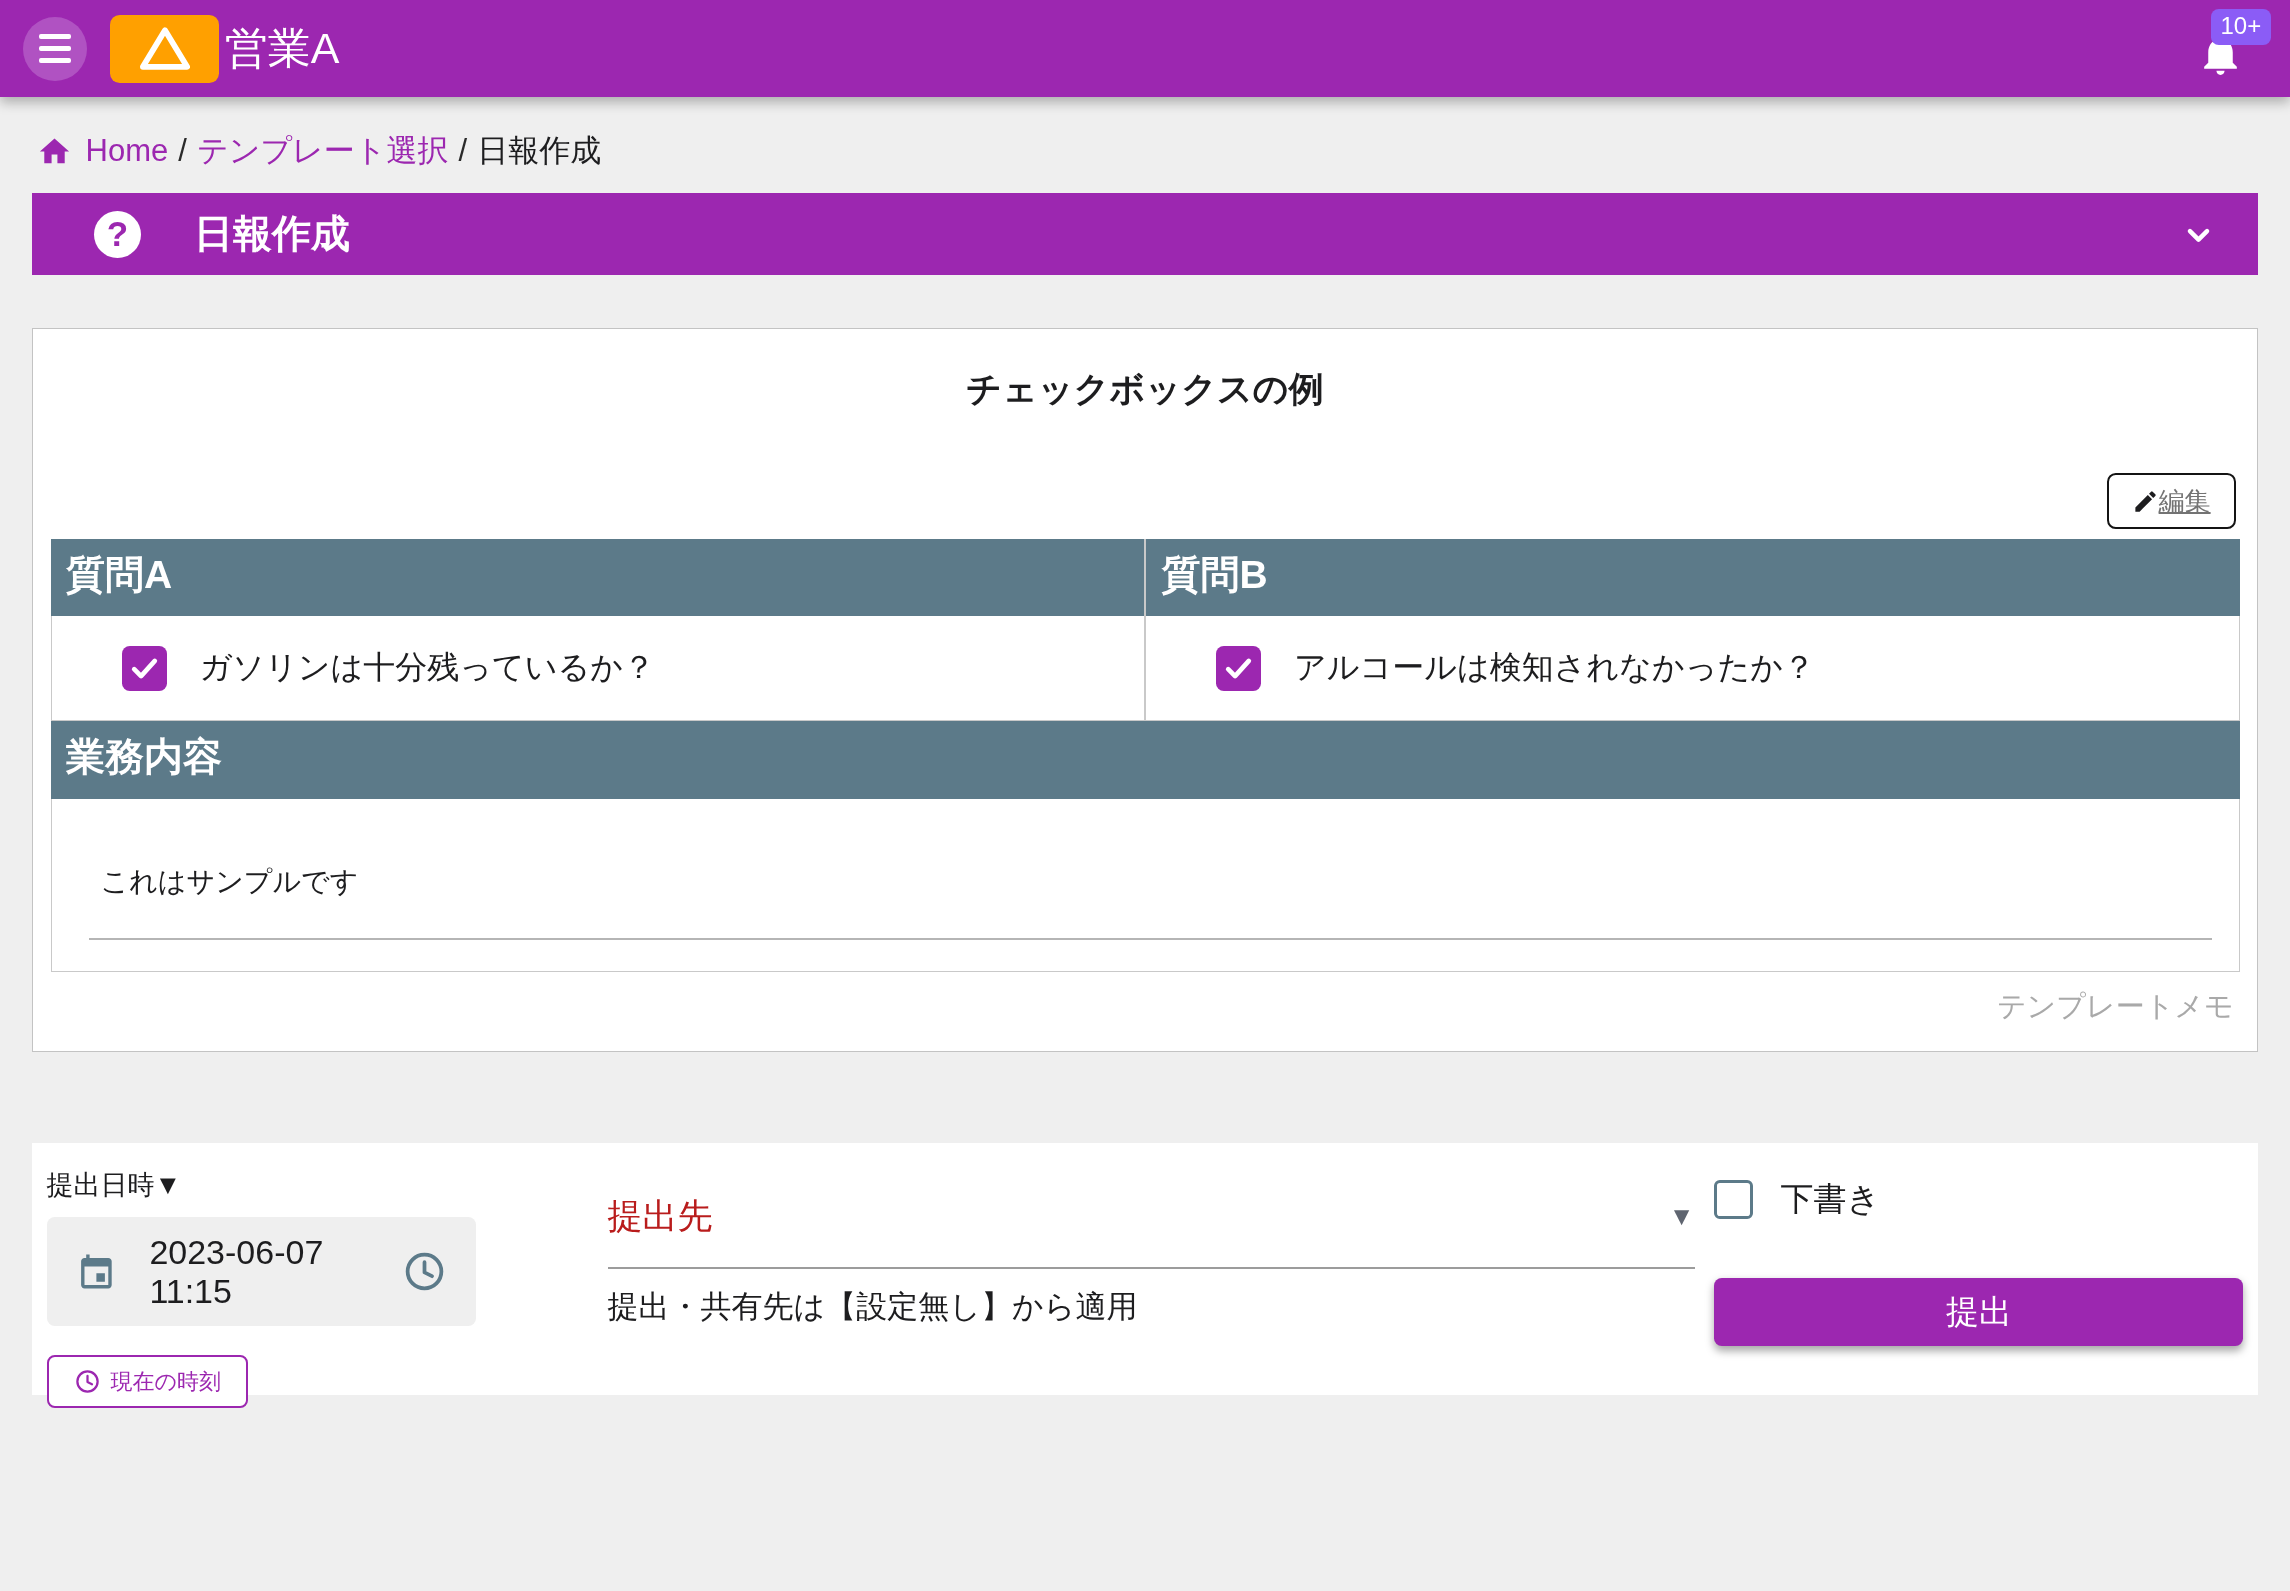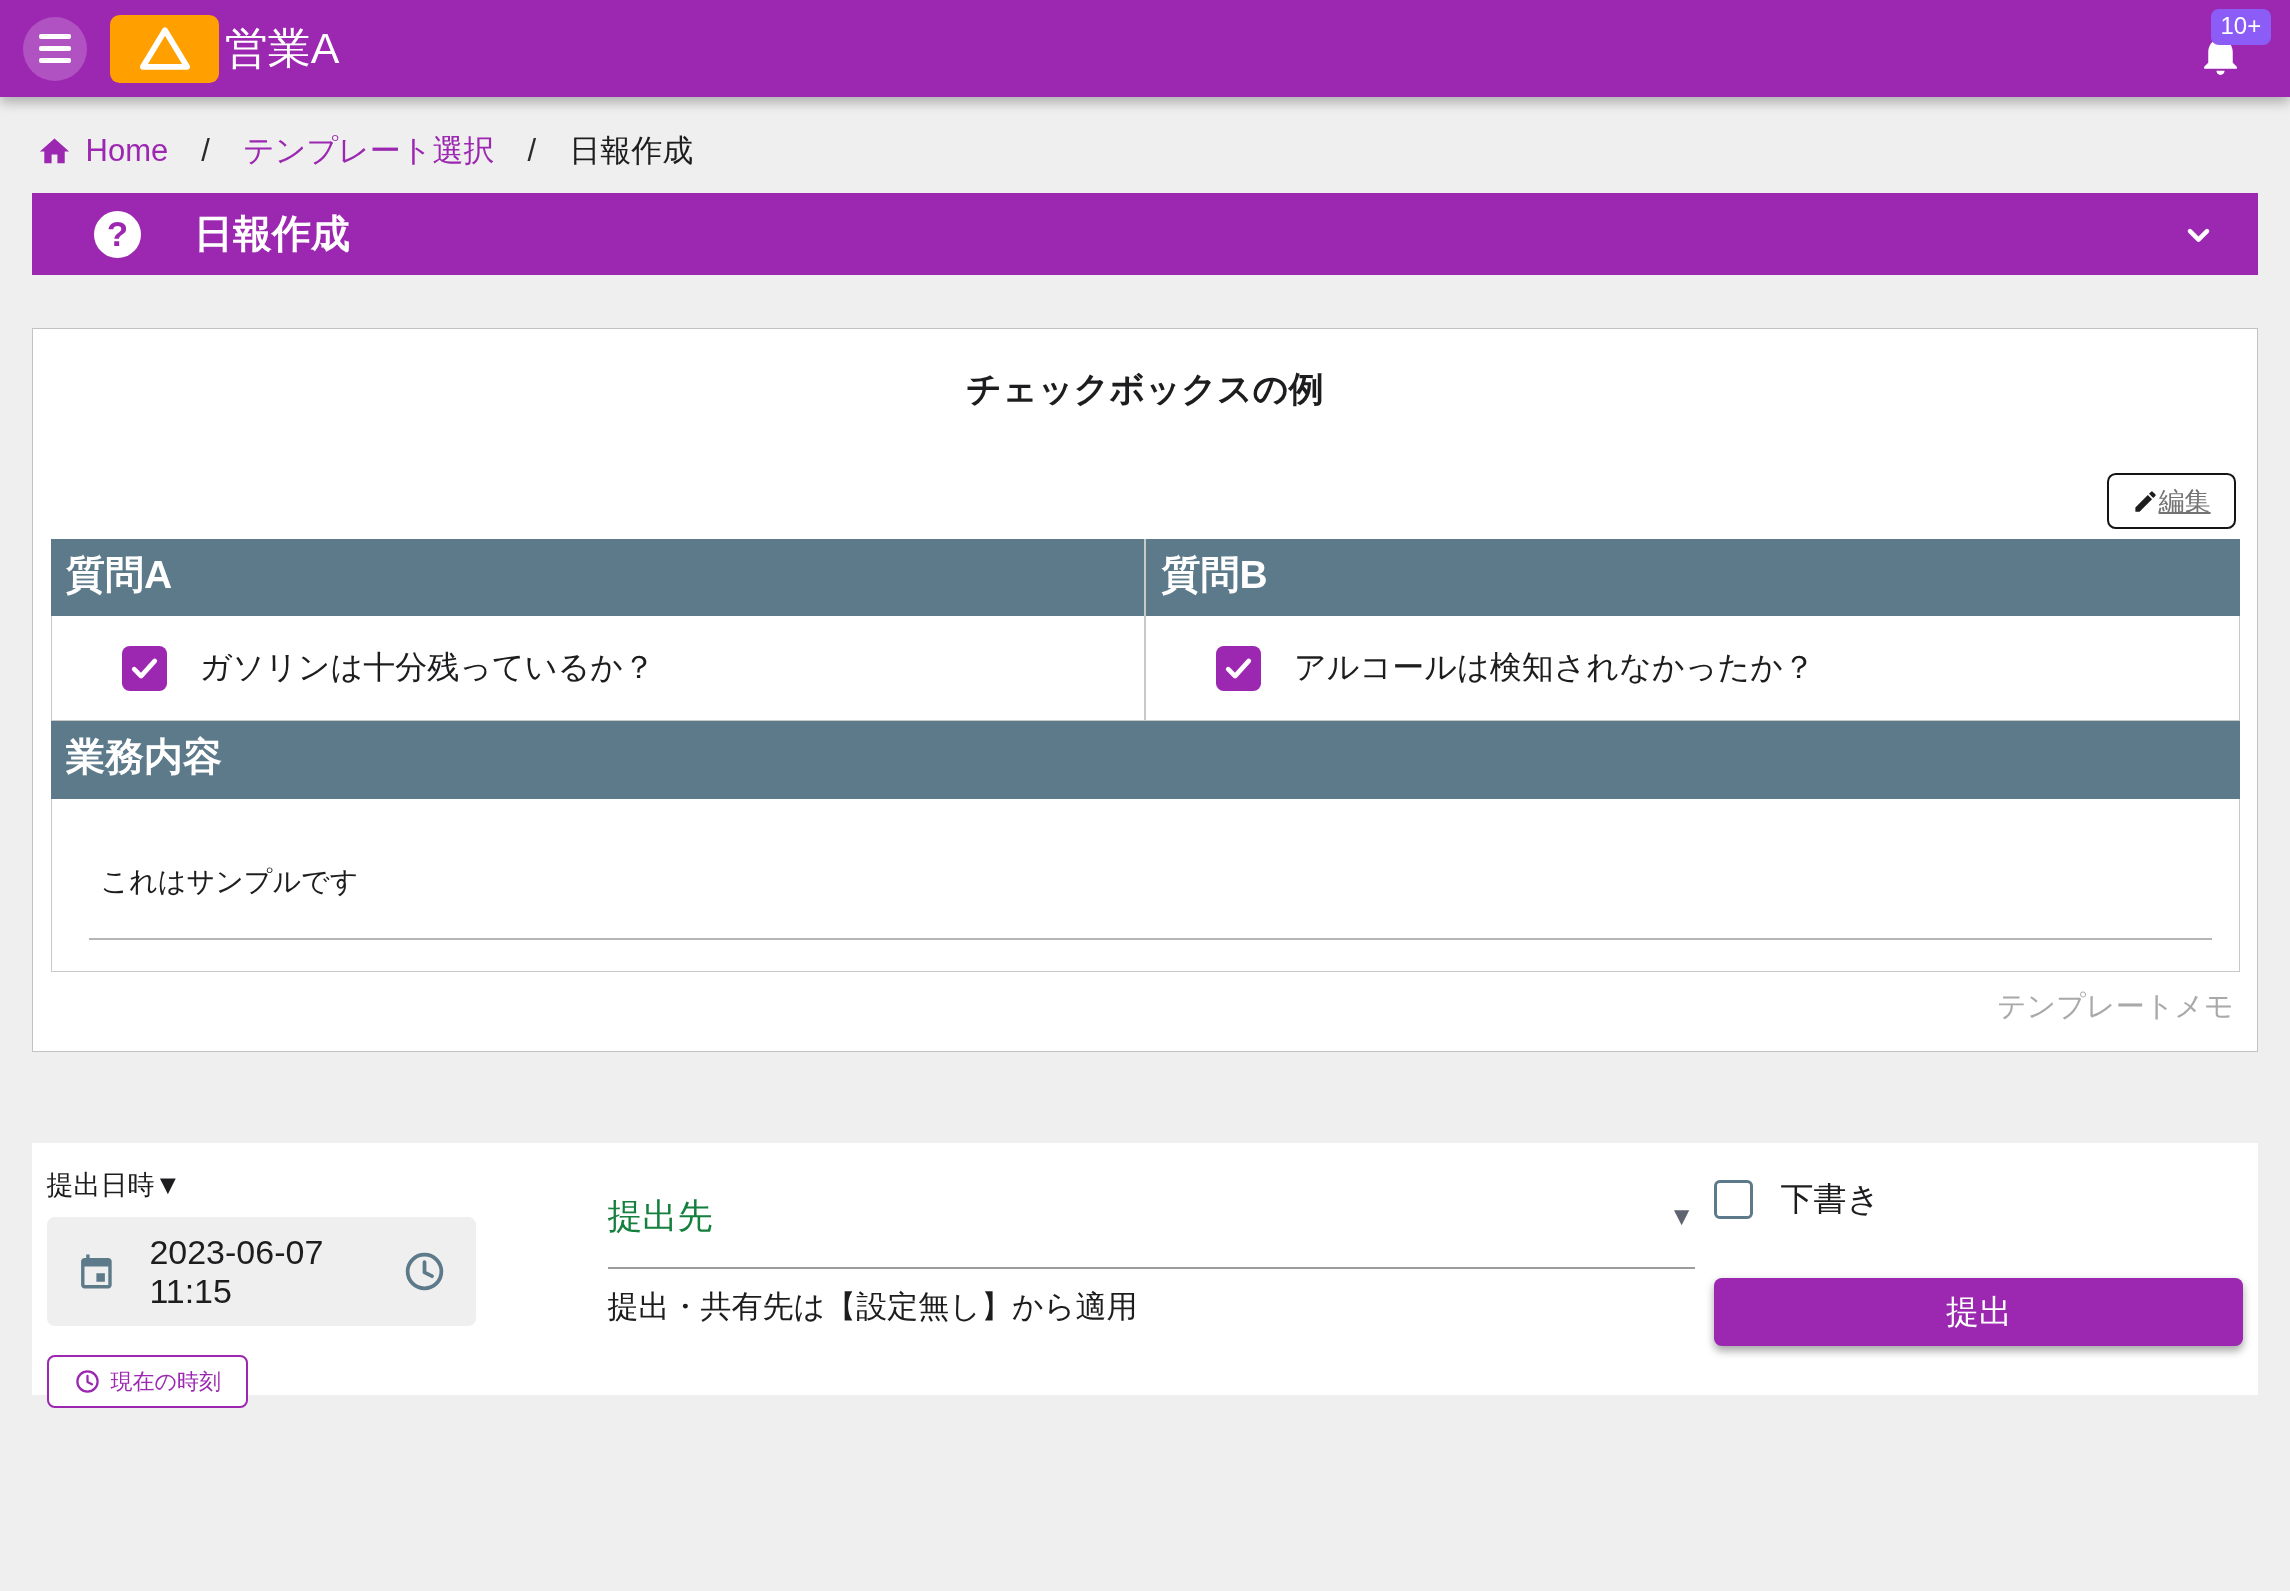--- a/index.html
+++ b/index.html
@@ -51,21 +51,21 @@
     position: absolute; top: 1.9px; right: -5.8px;
     background: #8b5cf6; color: #fff;
     font-size: 24px; line-height: 1;
     padding: 4.9px 9.7px 6.8px; border-radius: 7.8px;
   }
 
   
   .breadcrumb {
     display: flex; align-items: center;
     padding: 33px 37px 21.3px;
-    font-size: 31px; gap: 33px;
+    font-size: 31px; gap: 10px;
   }
   .breadcrumb a { text-decoration: none; color: #9c27b0; cursor: pointer; }
   .crumb-home { display: flex; align-items: center; gap: 13.6px; color: #9c27b0; }
   .crumb-sep { color: #2a2a2a; }
   .crumb-current { color: #1d1d1f; }
 
   
   .section-header {
     margin: 0 32px;
     height: 82px;
@@ -163,21 +163,21 @@
     display: inline-flex; align-items: center; gap: 10px;
     background: #fff; border: 2.4px solid #9c27b0; border-radius: 7.8px;
     color: #9c27b0; font-size: 22px; padding: 9.7px 25px;
     cursor: pointer; font-family: Liberation Sans, sans-serif;
   }
   .sp-mid { margin-left: 129px; width: 1087px; flex: none; }
   .dest-select {
     display: flex; justify-content: space-between; align-items: center;
     padding-top: 27px; cursor: pointer;
   }
-  .dest-placeholder { font-size: 35px; color: #15803d; font-family: Liberation Serif, serif; }
+  .dest-placeholder { font-size: 35px; color: #b91c1c; font-family: Liberation Serif, serif; }
   .dest-arrow { font-size: 26px; color: #5f6570; }
   .dest-underline { margin-top: 27px; border-bottom: 2.4px solid #9c9c9c; }
   .dest-note { margin-top: 17.5px; font-size: 31px; color: #1d1d1f; }
   .sp-right { margin-left: auto; width: 529px; flex: none; }
   .draft-row { display: flex; align-items: center; gap: 27px; margin-top: 11.6px; }
   .draft-checkbox {
     width: 39px; height: 39px;
     background: #fff; border: 3.9px solid #5c7a89; border-radius: 5.8px;
     cursor: pointer; flex: none;
   }

